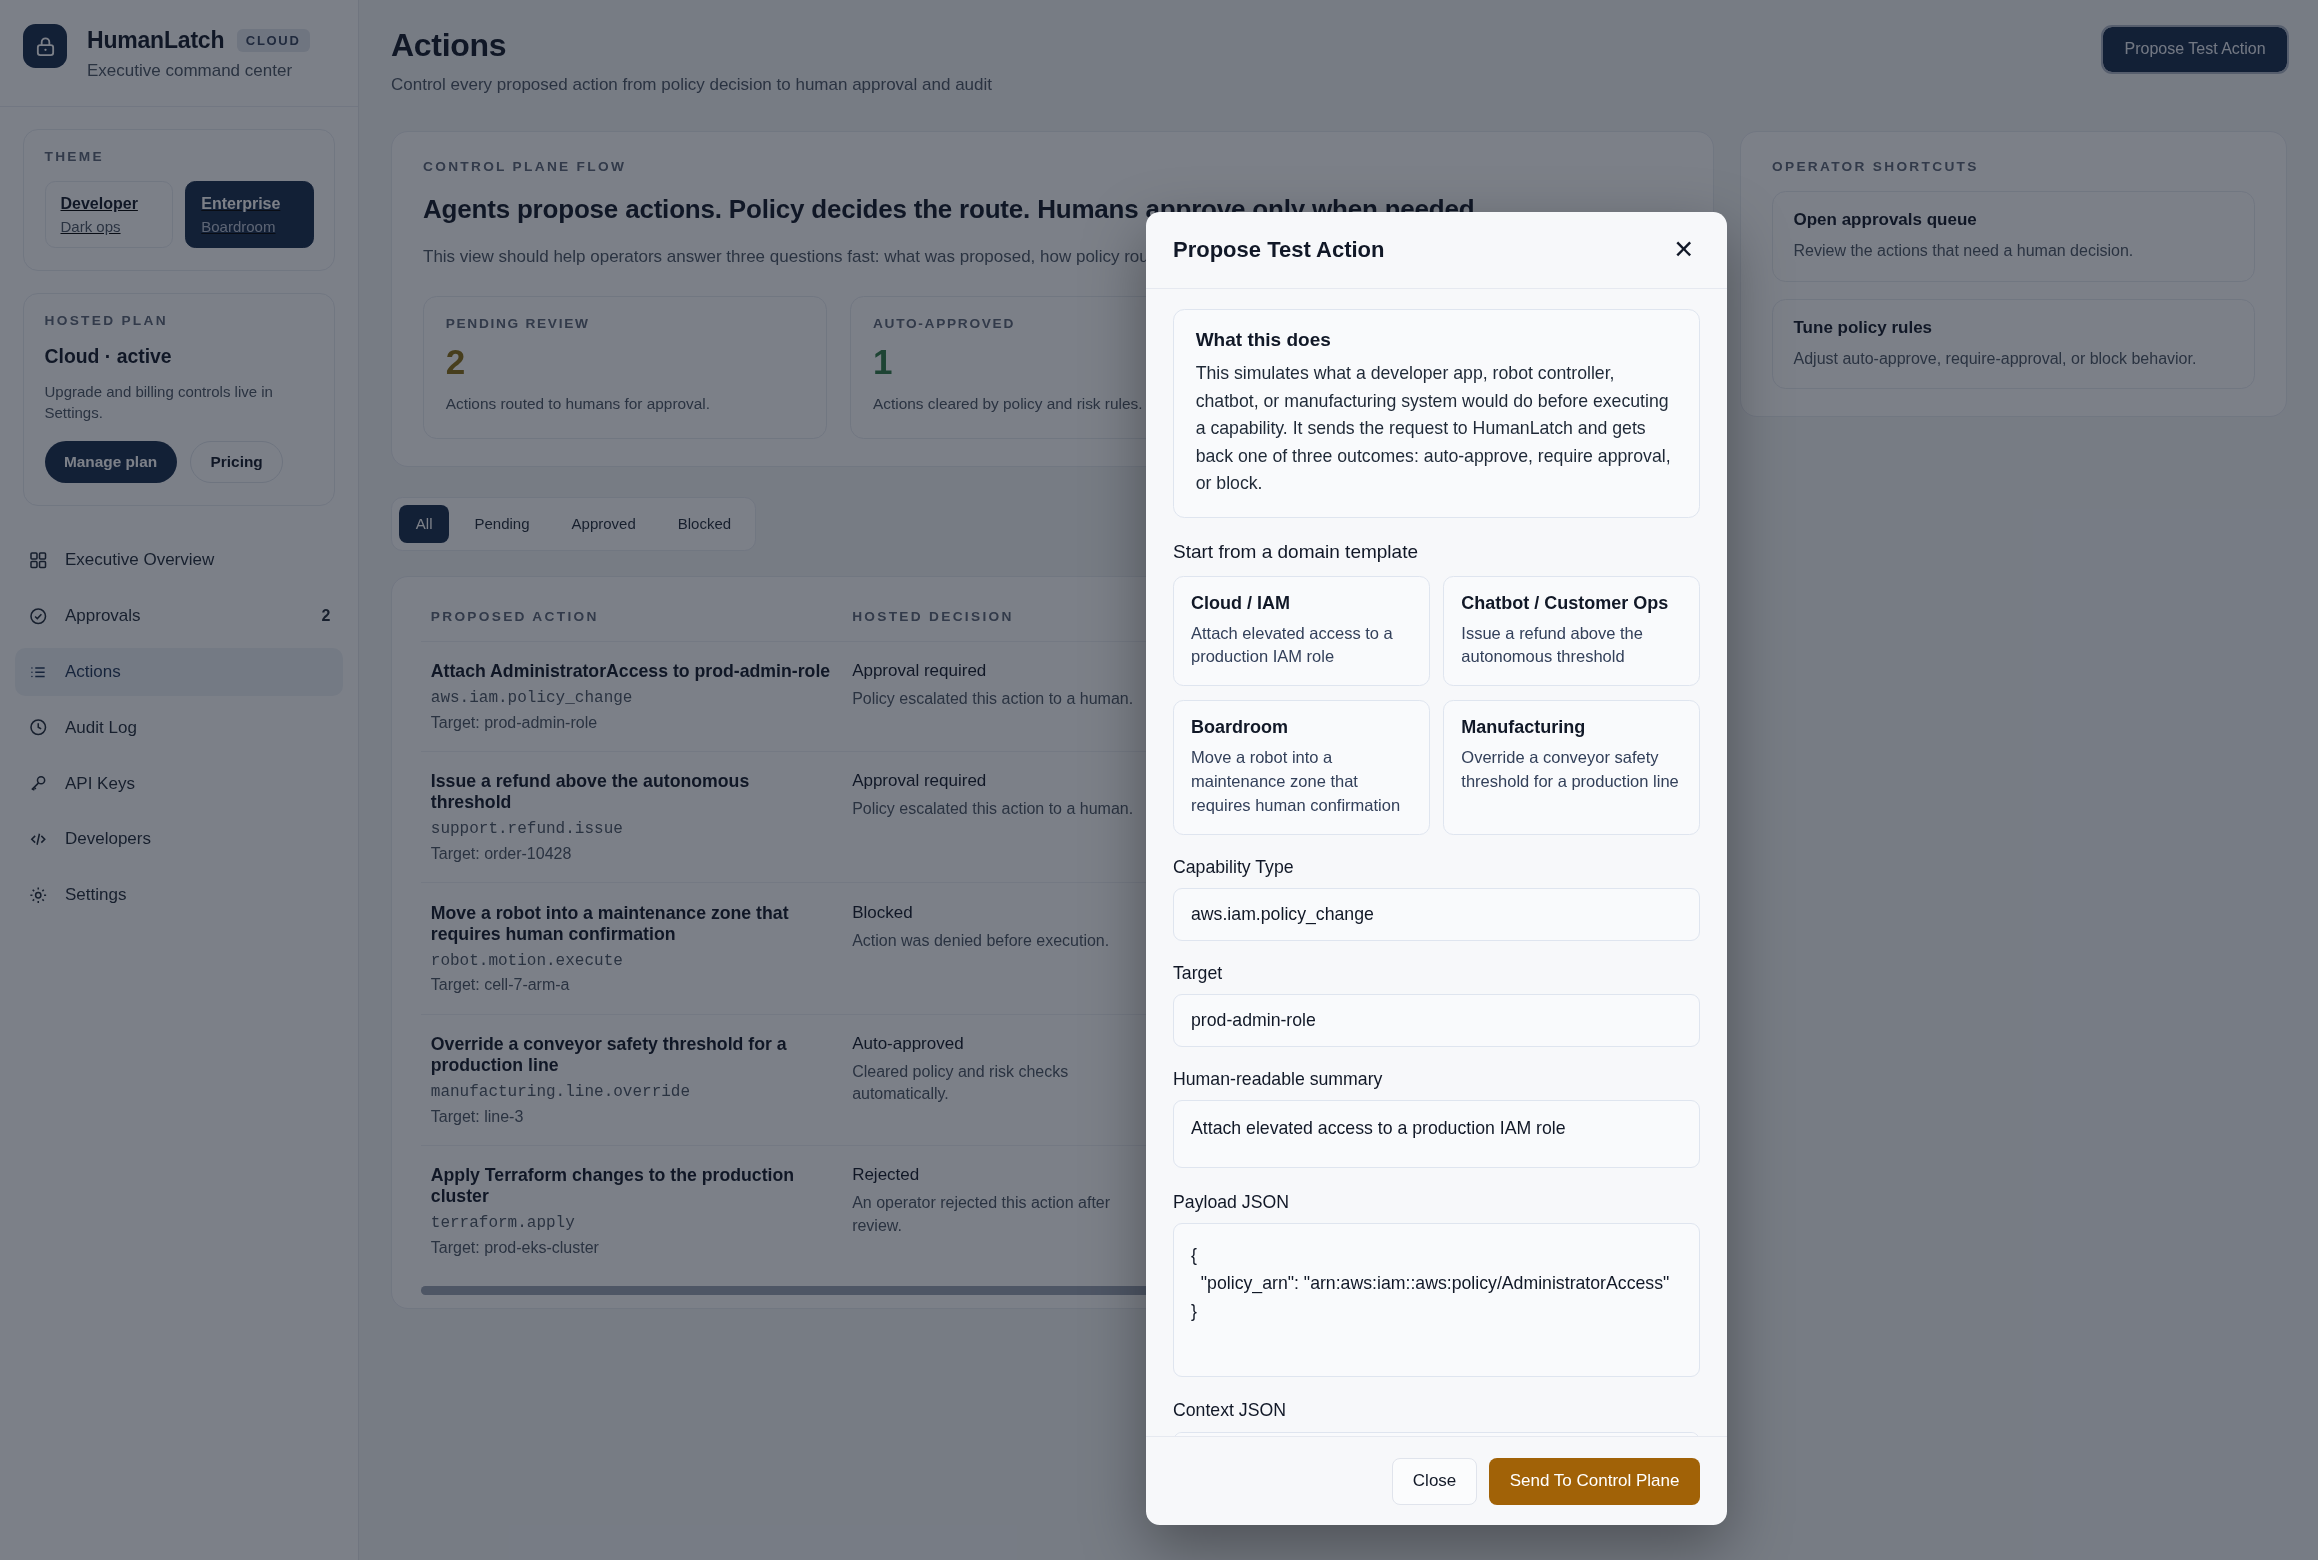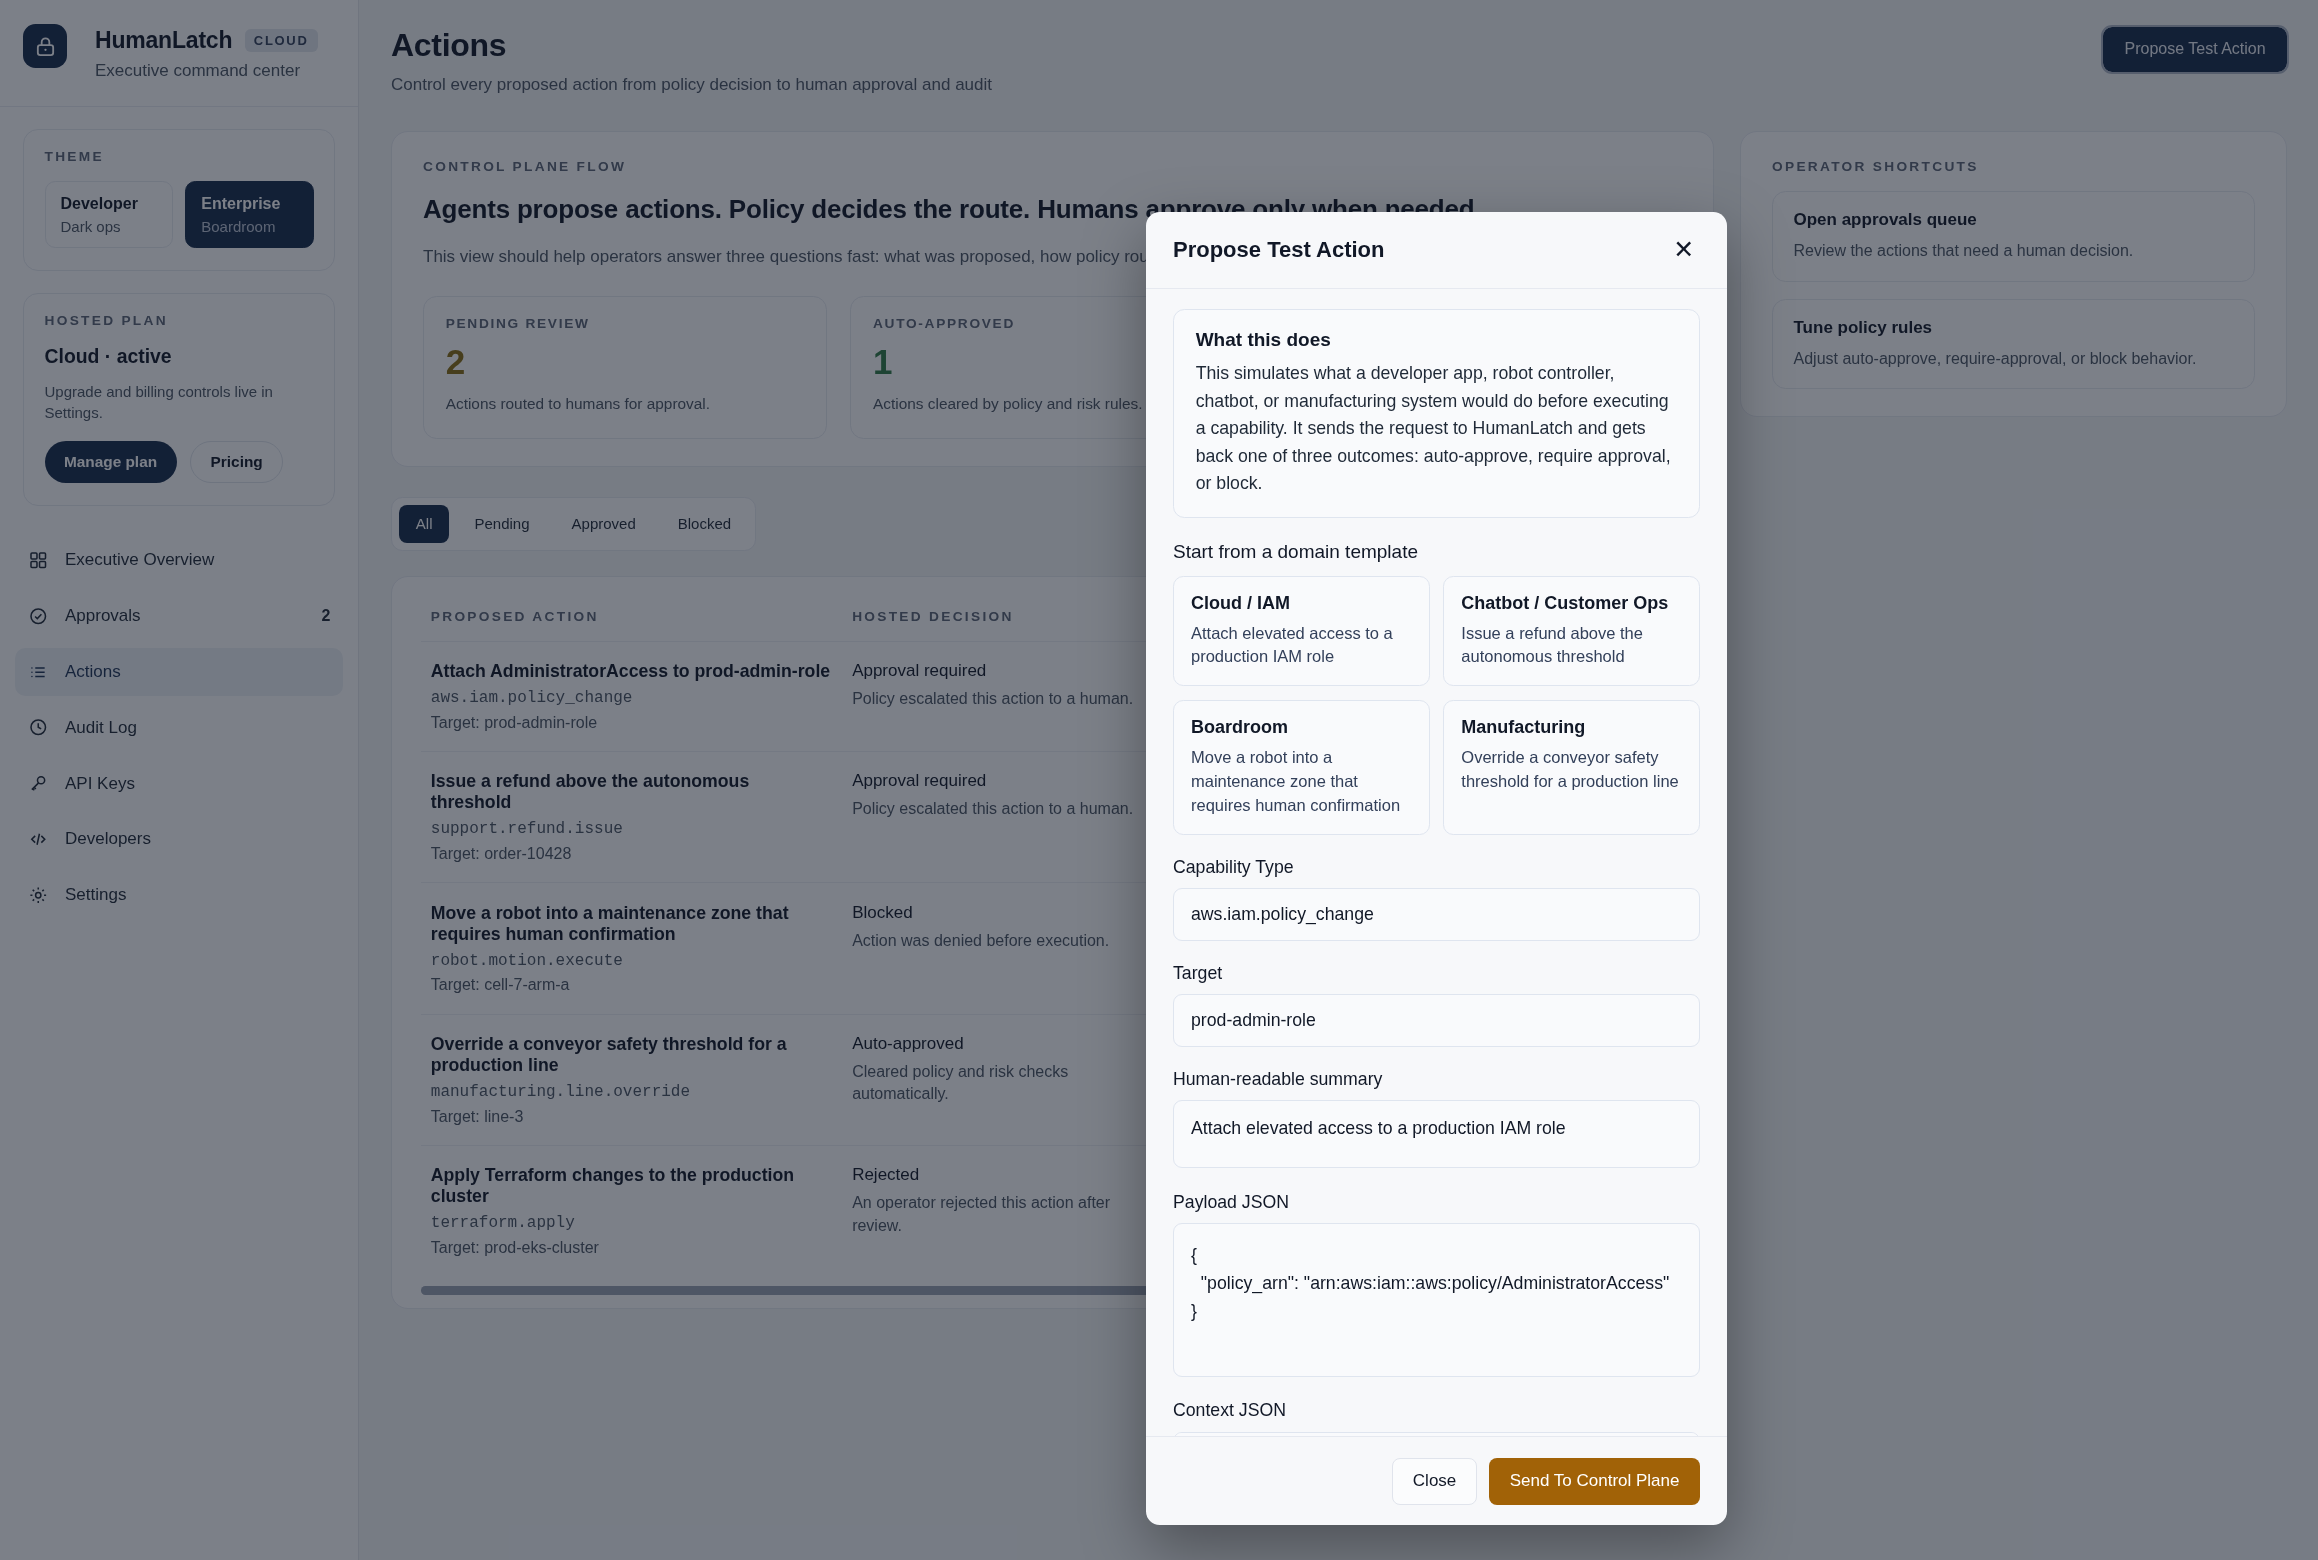--- a/index.html
+++ b/index.html
@@ -12,21 +12,21 @@
   .app { position: relative; width: 2319px; height: 1561px; display: flex; }
 
   
   .sidebar {
     width: 359px; height: 1561px; flex: 0 0 359px;
     background: #ffffff;
     border-right: 1.7px solid #e4e7ec;
     position: relative; z-index: 1;
   }
   .brand {
-    display: flex; align-items: flex-start; gap: 28px;
+    display: flex; align-items: flex-start; gap: 20px;
     padding: 24px 23px 25px 23px;
     border-bottom: 1.7px solid #e9ecf1;
   }
   .brand-logo {
     width: 44px; height: 44px; flex: 0 0 44px;
     border-radius: 12.5px; background: #152a4a;
     display: flex; align-items: center; justify-content: center;
   }
   .lock-svg { width: 23px; height: 23px; }
   .brand-text { padding-top: 3.4px; }
@@ -44,21 +44,21 @@
     border: 1.7px solid #e7eaf0; border-radius: 15px;
     padding: 19.4px 20.5px 21.7px 20.5px;
   }
   .panel-label {
     font-size: 13.7px; letter-spacing: 2.3px; font-weight: bold;
     color: #5b6475; margin-bottom: 17px;
   }
   .theme-row { display: flex; gap: 12.5px; }
   .theme-opt {
     flex: 1; border-radius: 10.3px; padding: 12.5px 15px;
-    border: 1.7px solid #e7eaf0; background: #fff;
+    border: 1.7px solid #e7eaf0; background: #fff; text-decoration: underline;
   }
   .theme-opt.active { background: #152a4a; border-color: #152a4a; }
   .theme-title { font-size: 16px; font-weight: bold; color: #111827; }
   .theme-opt.active .theme-title { color: #ffffff; }
   .theme-sub { font-size: 15px; color: #4b5563; margin-top: 5.1px; }
   .theme-opt.active .theme-sub { color: #b9c2d2; }
 
   .plan-title { font-size: 19.4px; font-weight: bold; color: #111827; margin: 2.3px 0 0 0; }
   .plan-desc { font-size: 15px; color: #4b5563; margin-top: 12.5px; line-height: 1.4; }
   .plan-btns { display: flex; gap: 13.7px; margin-top: 18px; }

